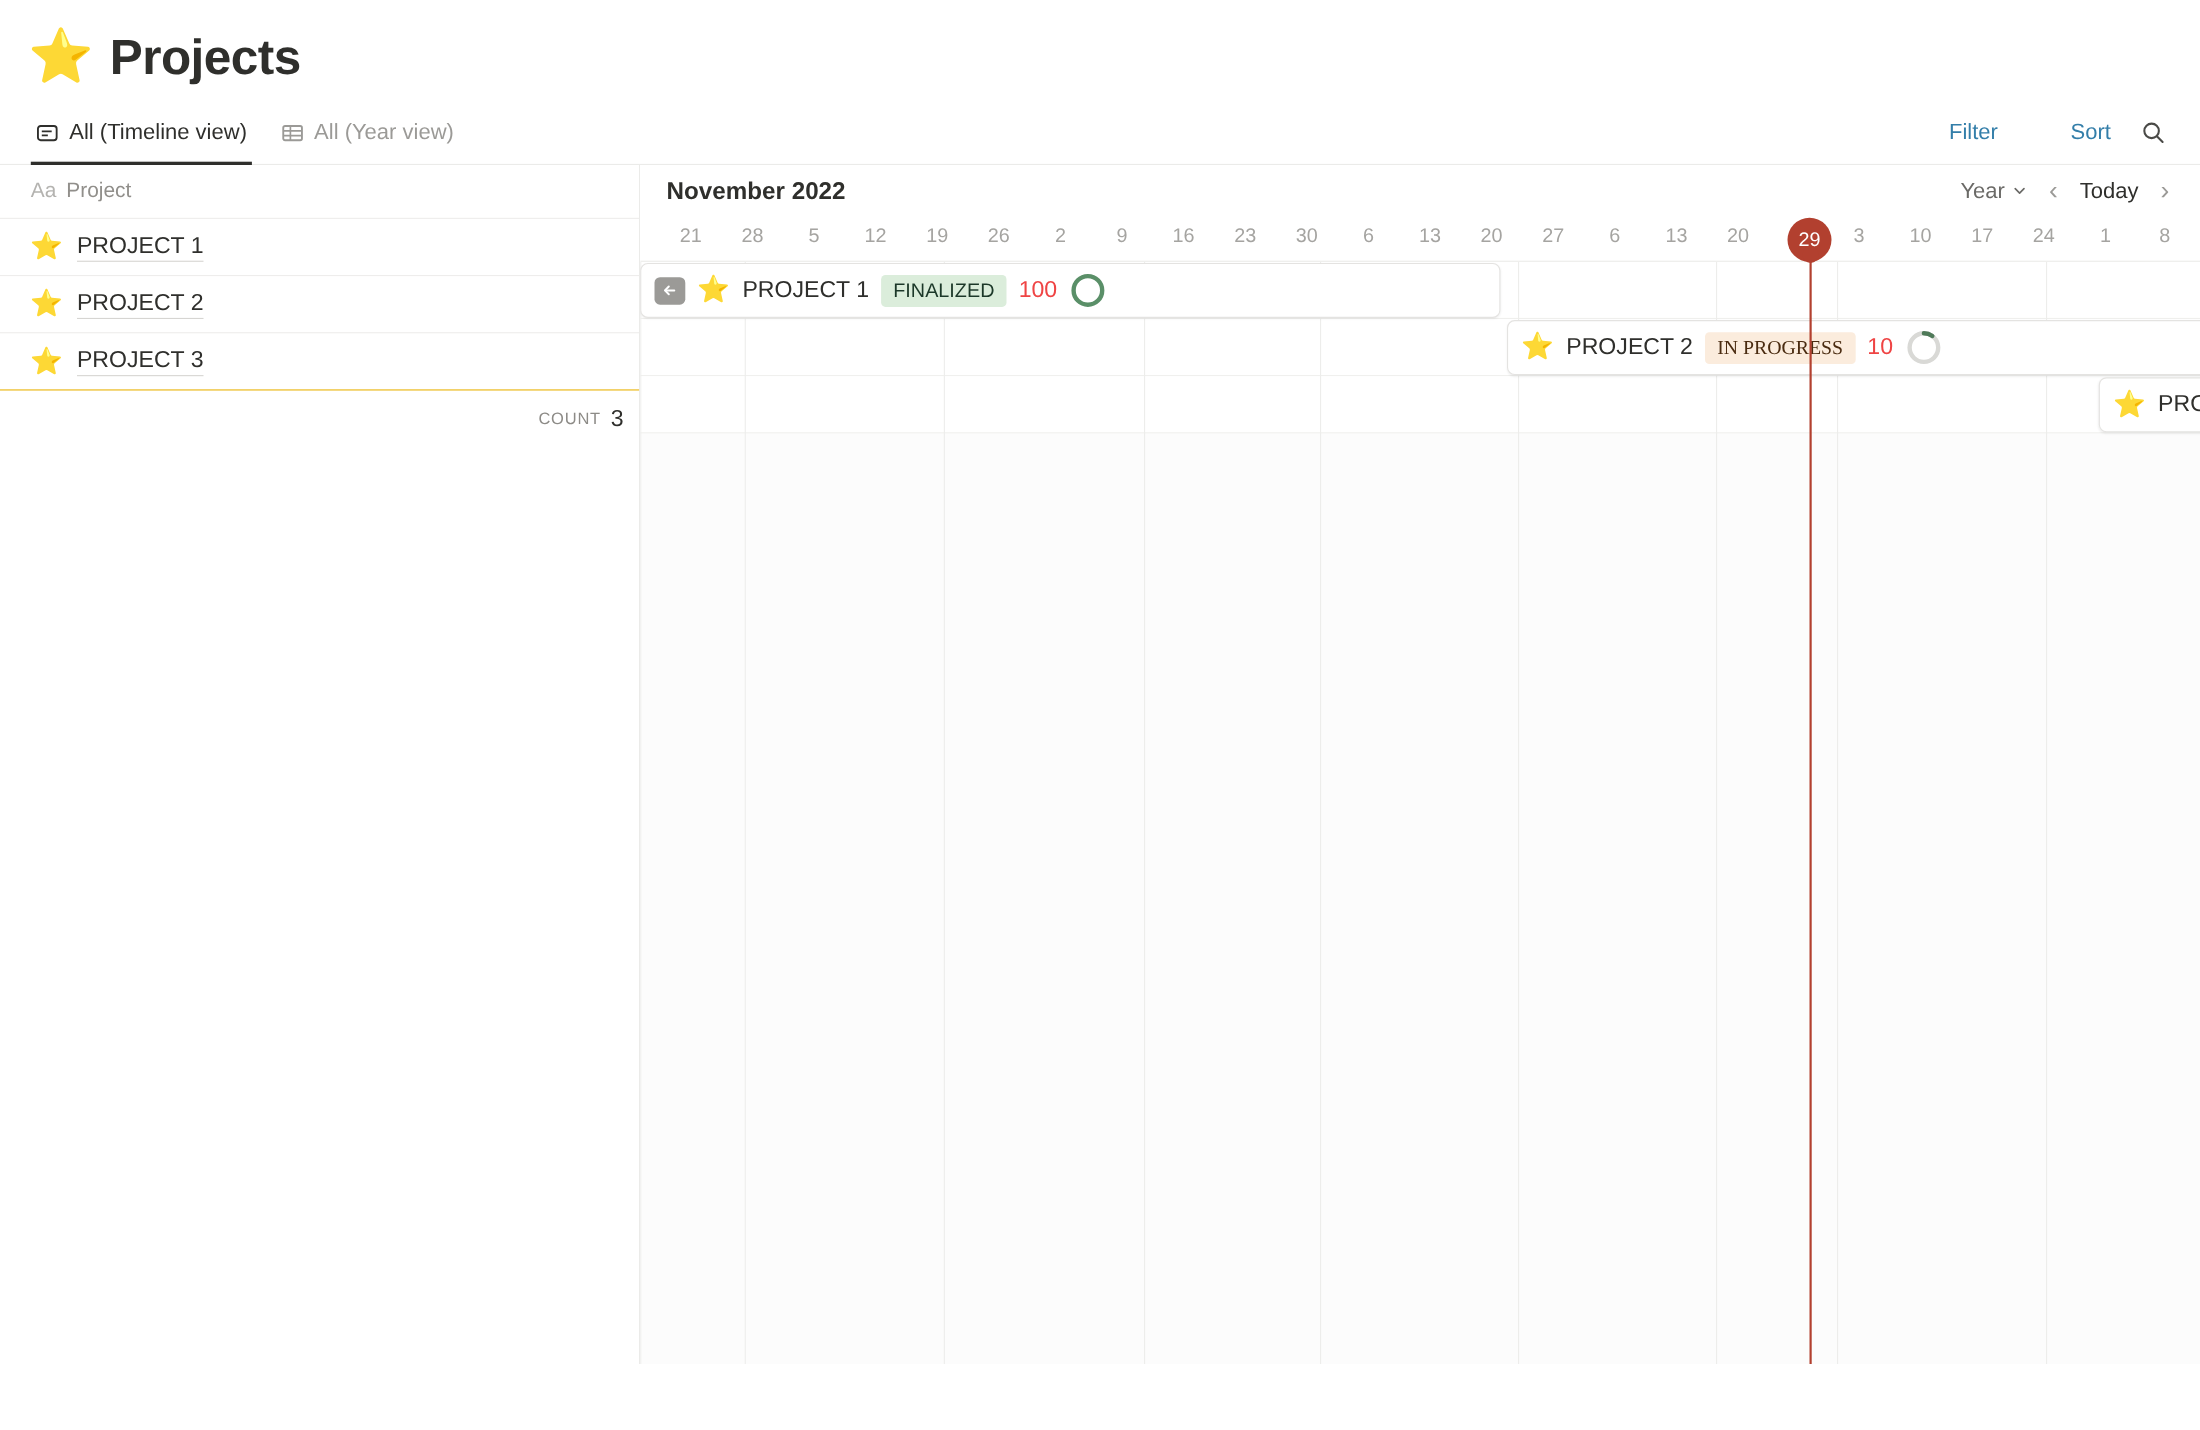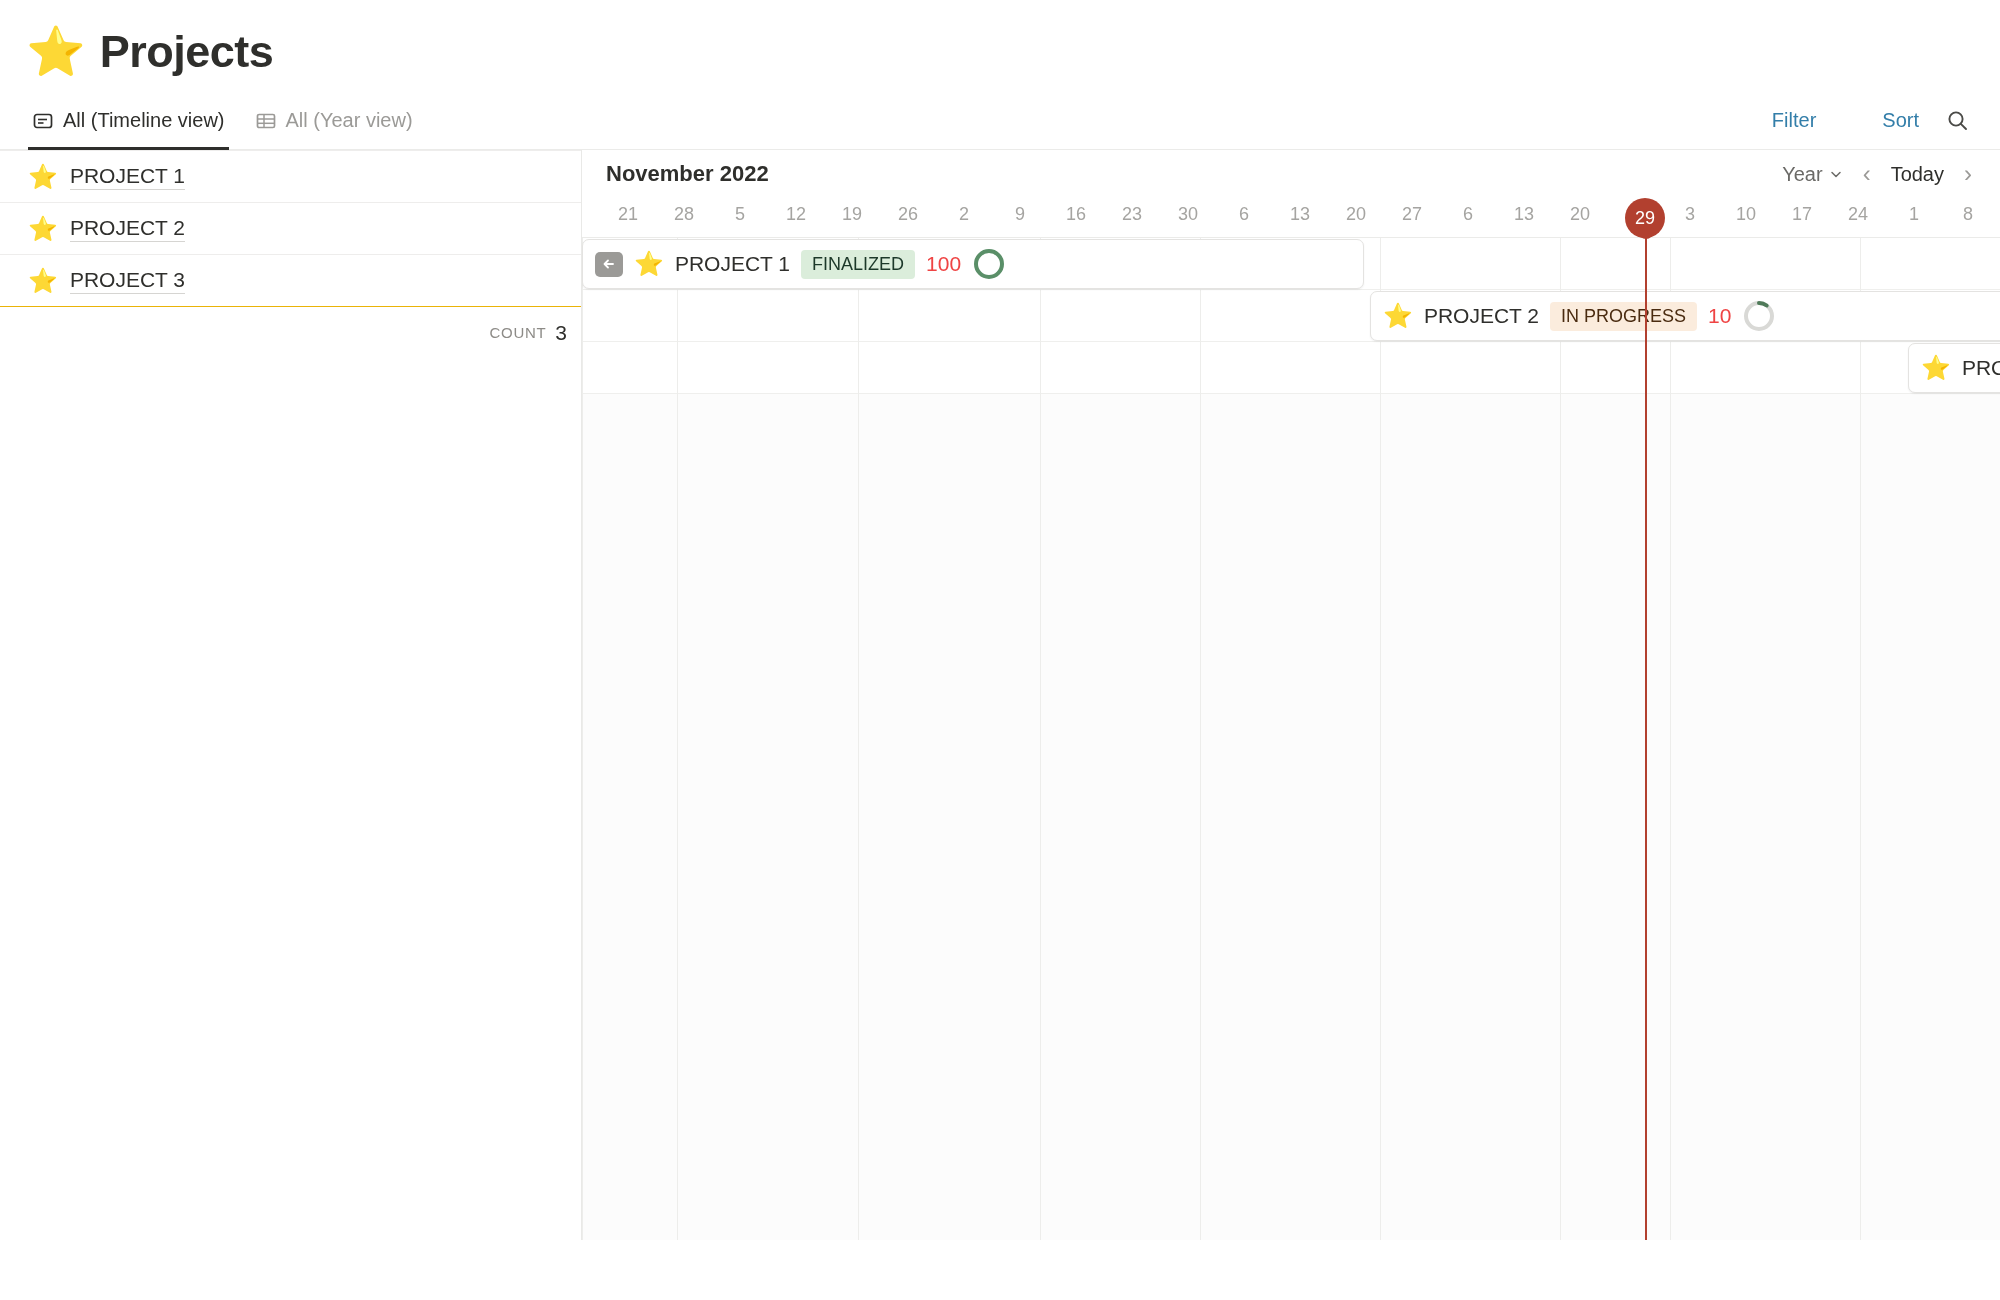--- a/index.html
+++ b/index.html
@@ -300,21 +300,21 @@
     color: #2f2f2c;
     flex: 0 0 auto;
   }
   .tag {
     font-size: 18px;
     padding: 4px 11px;
     border-radius: 4px;
     flex: 0 0 auto;
   }
   .tag.finalized { background: #dbeddb; color: #1c3829; }
-  .tag.inprogress { background: #fbecdd; color: #4a2b10; }
+  .tag.inprogress { background: #fbecdd; color: #4a2b10; font-family: Liberation Serif, serif; }
   .bar .num {
     font-size: 21px;
     color: #ef4444;
     flex: 0 0 auto;
   }
   .ring { flex: 0 0 auto; display: flex; align-items: center; }
 </style>
 </head>
 <body>
 
@@ -359,20 +359,24 @@
         <circle cx="11" cy="11" r="6.6" fill="none" stroke="#4a4a47" stroke-width="1.9"></circle>
         <line x1="15.8" y1="15.8" x2="21" y2="21" stroke="#4a4a47" stroke-width="1.9" stroke-linecap="round"></line>
       </svg>
     </span>
   </div>
 </div>
 
 <div class="body-split">
 
   <div class="left-panel">
+    <div class="lp-head">
+      <span class="lp-aa">Aa</span>
+      <span class="lp-headlabel">Project</span>
+    </div>
 
     <div class="lp-row">
       <span class="star">⭐</span>
       <span class="title">PROJECT 1</span>
     </div>
     <div class="lp-row">
       <span class="star">⭐</span>
       <span class="title">PROJECT 2</span>
     </div>
     <div class="lp-row">

